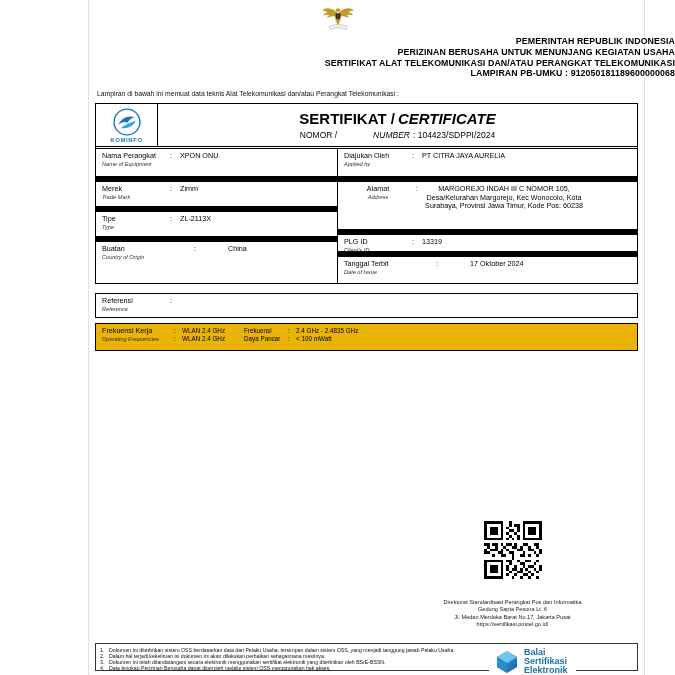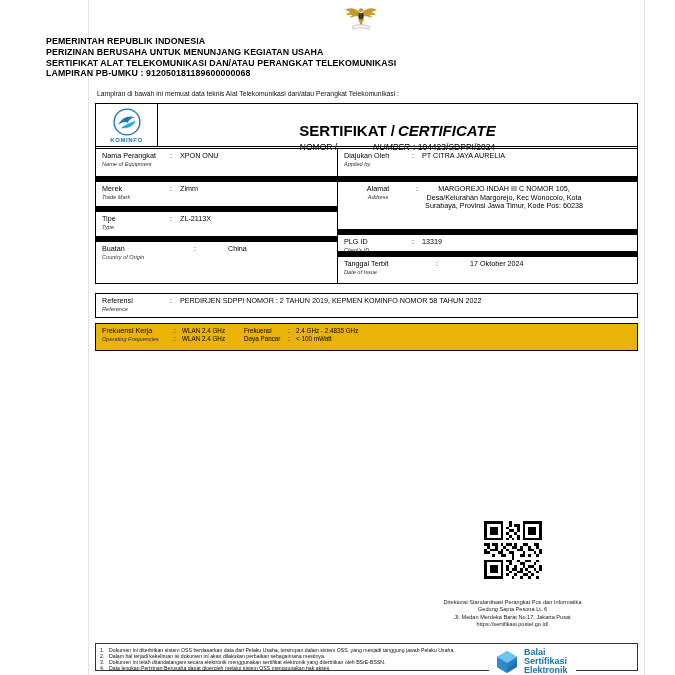--- a/index.html
+++ b/index.html
@@ -5,33 +5,33 @@
   * { margin:0; padding:0; box-sizing:border-box; }
   html,body { background:#fff; }
   .page {
     position:relative; width:675px; height:675px; background:#fff;
     font-family:"Liberation Sans", sans-serif; color:#000; overflow:hidden;
   }
   .page-edge { position:absolute; top:0; bottom:0; width:1px; background:#e2e2e2; }
   .edge-left { left:88px; } .edge-right { left:644px; }
 
   
-  .header { position:absolute; top:5px; left:0; right:0; text-align:left;padding-left:46px; }
+  .header { position:absolute; top:5px; left:0; right:0; text-align:right; }
   .emblem { display:block; margin:0 auto 2px auto; }
   .hline { font-weight:bold; font-size:8.8px; line-height:10.8px; letter-spacing:0.1px; }
 
   .intro { position:absolute; top:90px; left:97px; font-size:6.8px; color:#111; }
 
   
   .certbox { position:absolute; left:95px; top:103px; width:543px; border:1.5px solid #000; background:#fff; }
   .title-row { display:flex; height:45px; border-bottom:3px double #000; }
   .logo-cell { width:62px; border-right:1px solid #000; display:flex; flex-direction:column; align-items:center; justify-content:center; }
   .kominfo-text { font-size:6px; font-weight:bold; color:#1b75bb; letter-spacing:0.6px; margin-top:1px; }
   .title-cell { flex:1; text-align:center; padding-top:6px; }
-  .cert-title { font-size:15px; font-weight:bold;margin-top:12px; }
+  .cert-title { font-size:15px; font-weight:bold; }
   .cert-title .it { font-style:italic; }
   .cert-number { font-size:8.5px; margin-top:3px; }
   .cert-number .it { font-style:italic;margin-left:36px; }
   .sp { margin-left:3px; }
 
   .body-cols { display:flex; height:134px; }
   .col-left { width:242px; border-right:1px solid #000; display:flex; flex-direction:column; }
   .col-right { flex:1; display:flex; flex-direction:column; }
 
   .frow { display:flex; padding:3px 4px 0 6px; }
@@ -192,21 +192,20 @@
       </div>
     </div>
   </div>
 
   <div class="refbox">
     <div class="flabel">
         <div class="lab">Referensi</div>
         <div class="sub">Reference</div>
       </div>
     <div class="fcolon">:</div>
-    <div class="fval">PERDIRJEN SDPPI NOMOR : 2 TAHUN 2019, KEPMEN KOMINFO NOMOR 58 TAHUN 2022</div>
   </div>
 
   <div class="freqbox">
     <div class="flabel-w">
         <div class="lab">Frekuensi Kerja</div>
         <div class="sub">Operating Frequencies</div>
       </div>
     <div class="wlan-block">
       <div class="wlan-row">
           <span class="c">:</span>

